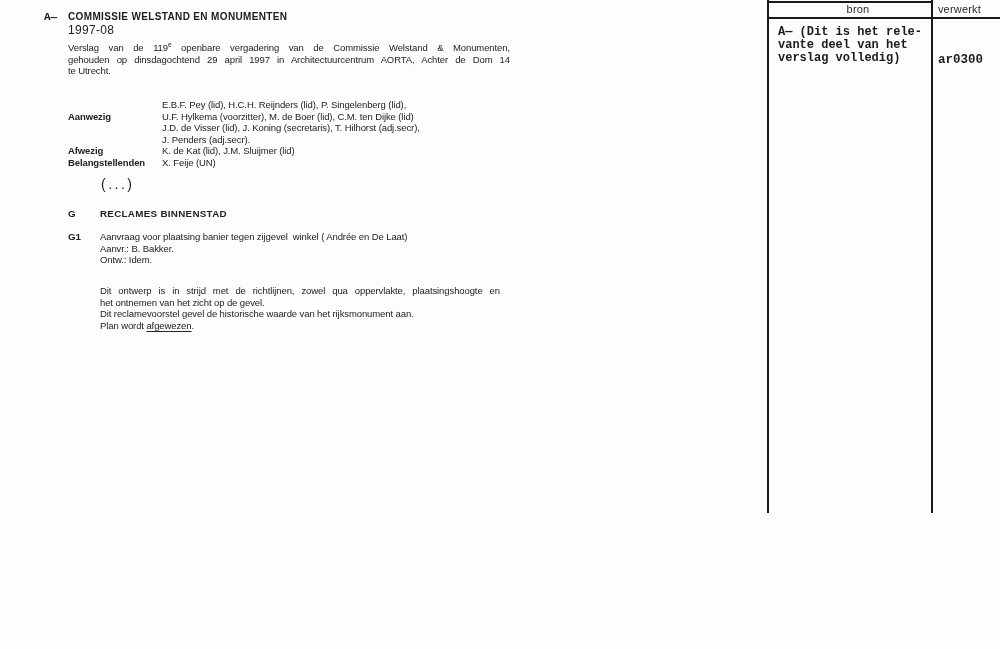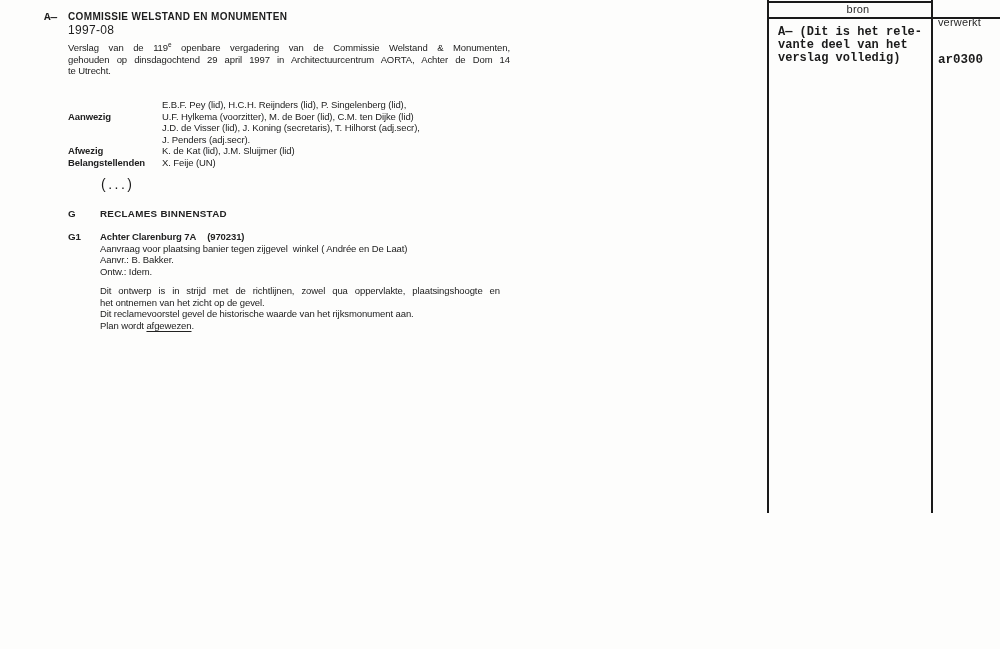--- a/index.html
+++ b/index.html
@@ -147,42 +147,38 @@
 
   <div class="abs ellipsis">(...)</div>
 
   <div class="abs body-text section-heading">
     <span class="section-code">G</span>
     <span class="section-title">RECLAMES BINNENSTAD</span>
   </div>
 
   <div class="abs body-text item-code">G1</div>
   <div class="abs body-text item-body">
-    <div class="item-heading">
-      <span class="pre">Achter Clarenburg 7A</span>
-      <span class="item-casenum">(970231)</span>
-    </div>
     <div class="pre">Aanvraag voor plaatsing banier tegen zijgevel  winkel ( Andrée en De Laat)</div>
     <div class="pre">Aanvr.: B. Bakker.</div>
     <div class="pre">Ontw.: Idem.</div>
   </div>
 
   <div class="abs body-text decision">
     <div class="jline">Dit ontwerp is in strijd met de richtlijnen, zowel qua oppervlakte, plaatsingshoogte en</div>
     <div>het ontnemen van het zicht op de gevel.</div>
     <div>Dit reclamevoorstel gevel de historische waarde van het rijksmonument aan.</div>
     <div><span>Plan wordt </span><span class="u">afgewezen</span><span>.</span></div>
   </div>
 
   <div class="abs tline" style="left:767px; top:0; width:2px; height:513px;"></div>
   <div class="abs tline" style="left:931px; top:0; width:2px; height:513px;"></div>
   <div class="abs tline" style="left:767px; top:1px; width:166px; height:2px;"></div>
   <div class="abs tline" style="left:767px; top:17px; width:233px; height:2px;"></div>
 
   <div class="abs col-head" style="left:769px; top:3px; width:178px;">bron</div>
-  <div class="abs col-head" style="left:933px; top:16px; width:53px;">verwerkt</div>
+  <div class="abs col-head" style="left:933px; top:3px; width:53px;">verwerkt</div>
 
   <div class="abs type-note">A— (Dit is het rele-
 vante deel van het
 verslag volledig)</div>
   <div class="abs type-code">ar0300</div>
 
 </div>
 
 </body></html>

